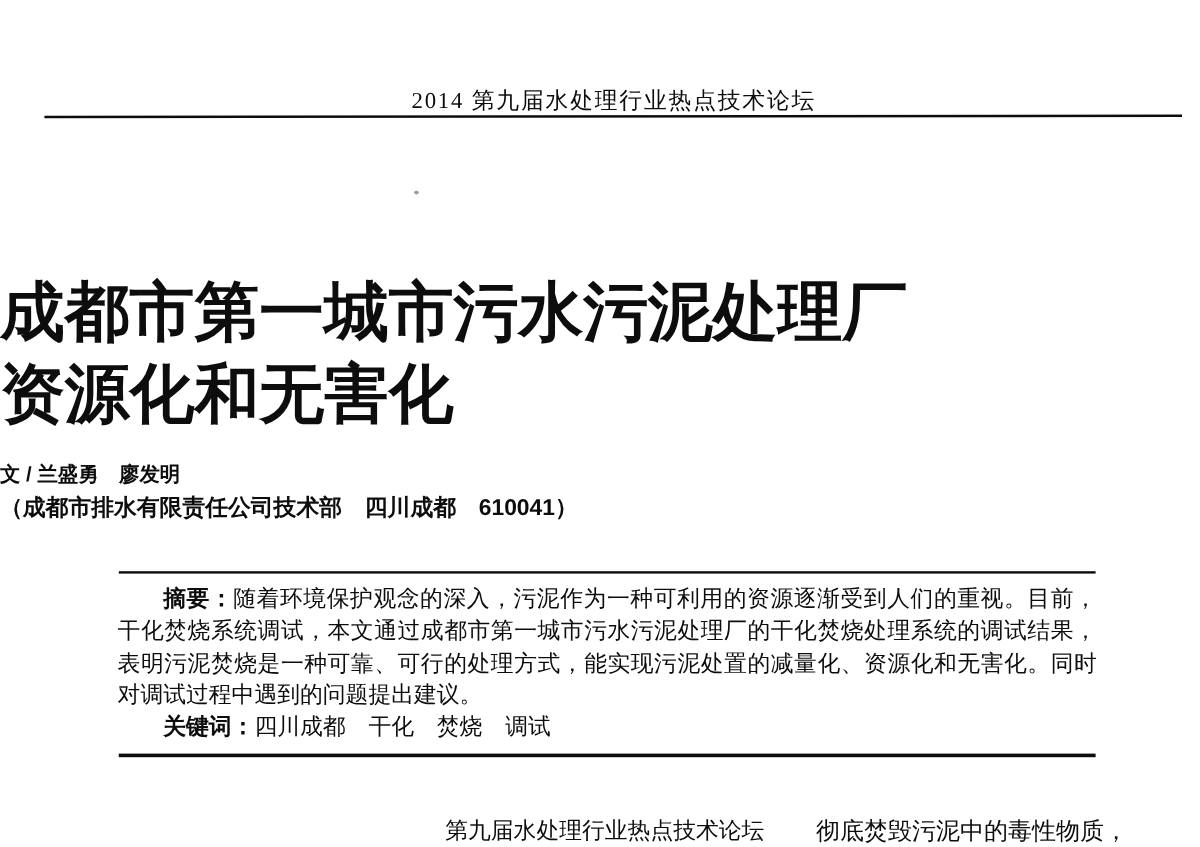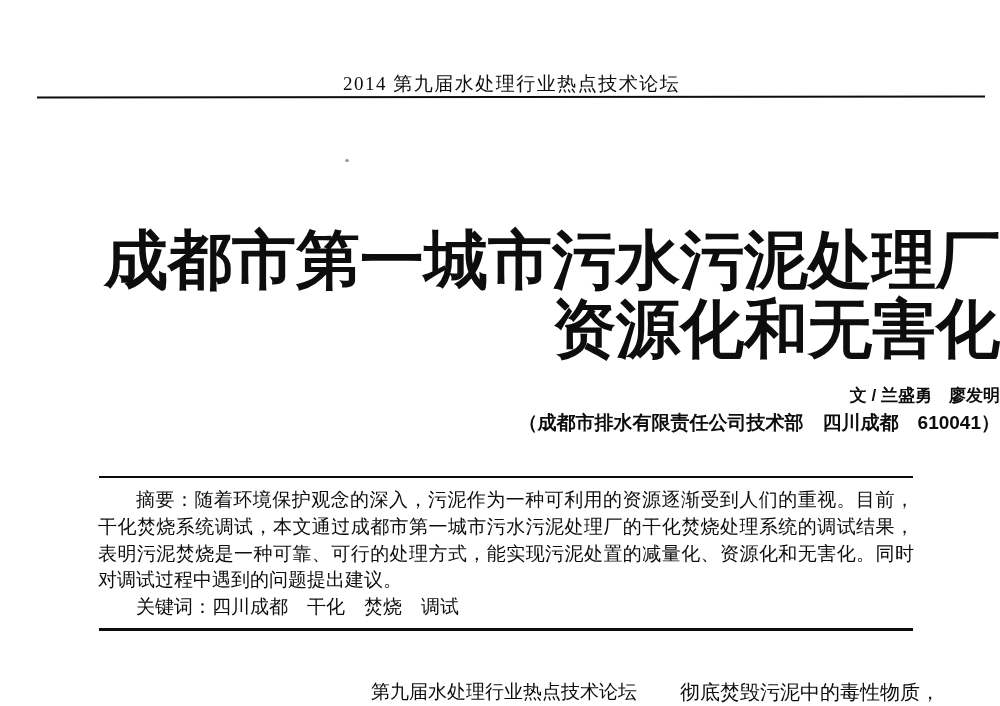--- a/index.html
+++ b/index.html
@@ -36,59 +36,59 @@
     top: 159px; left: 345px;
     width: 4px; height: 3px;
     background: #9a9a9a;
     border-radius: 50%;
   }
 
   
   .article-title {
     position: absolute;
     top: 226px; left: 0; right: 0;
-    text-align: right;
+    text-align: left;
     font-weight: bold;
-    font-size: 64px;
+    font-size: 54px;
     line-height: 69px;
     letter-spacing: 0px;
     white-space: nowrap;
   }
   .byline {
     position: absolute;
     top: 384px; left: 0; right: 0;
-    text-align: right;
+    text-align: left;
     font-weight: bold;
     font-size: 17px;
     white-space: nowrap;
   }
   .affiliation {
     position: absolute;
     top: 410px; left: 0; right: 0;
-    text-align: right;
+    text-align: left;
     font-weight: bold;
     font-size: 19px;
     white-space: nowrap;
   }
 
   
   .abstract-rule-top {
     position: absolute;
     top: 476px; left: 99px; width: 814px; height: 2px;
     background: #0d0d0d;
   }
   .abstract-block {
     position: absolute;
     top: 487px; left: 98px; width: 816px;
     font-size: 19px;
     line-height: 26.8px;
     text-align: justify;
   }
   .abstract-block p { margin: 0; text-indent: 2em; }
-  .inline-label { font-family: "Liberation Sans", "DejaVu Sans", sans-serif; font-weight: normal; }
+  .inline-label { font-family: "Liberation Sans", "DejaVu Sans", sans-serif; font-weight: bold; }
   .abstract-rule-bottom {
     position: absolute;
     top: 628px; left: 99px; width: 814px; height: 3px;
     background: #0d0d0d;
   }
 
   
   .section-heading {
     position: absolute;
     top: 679px; left: 125px;

